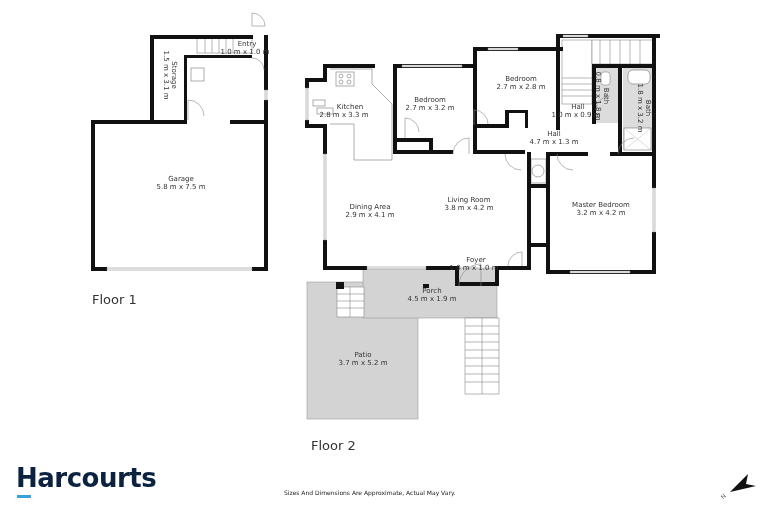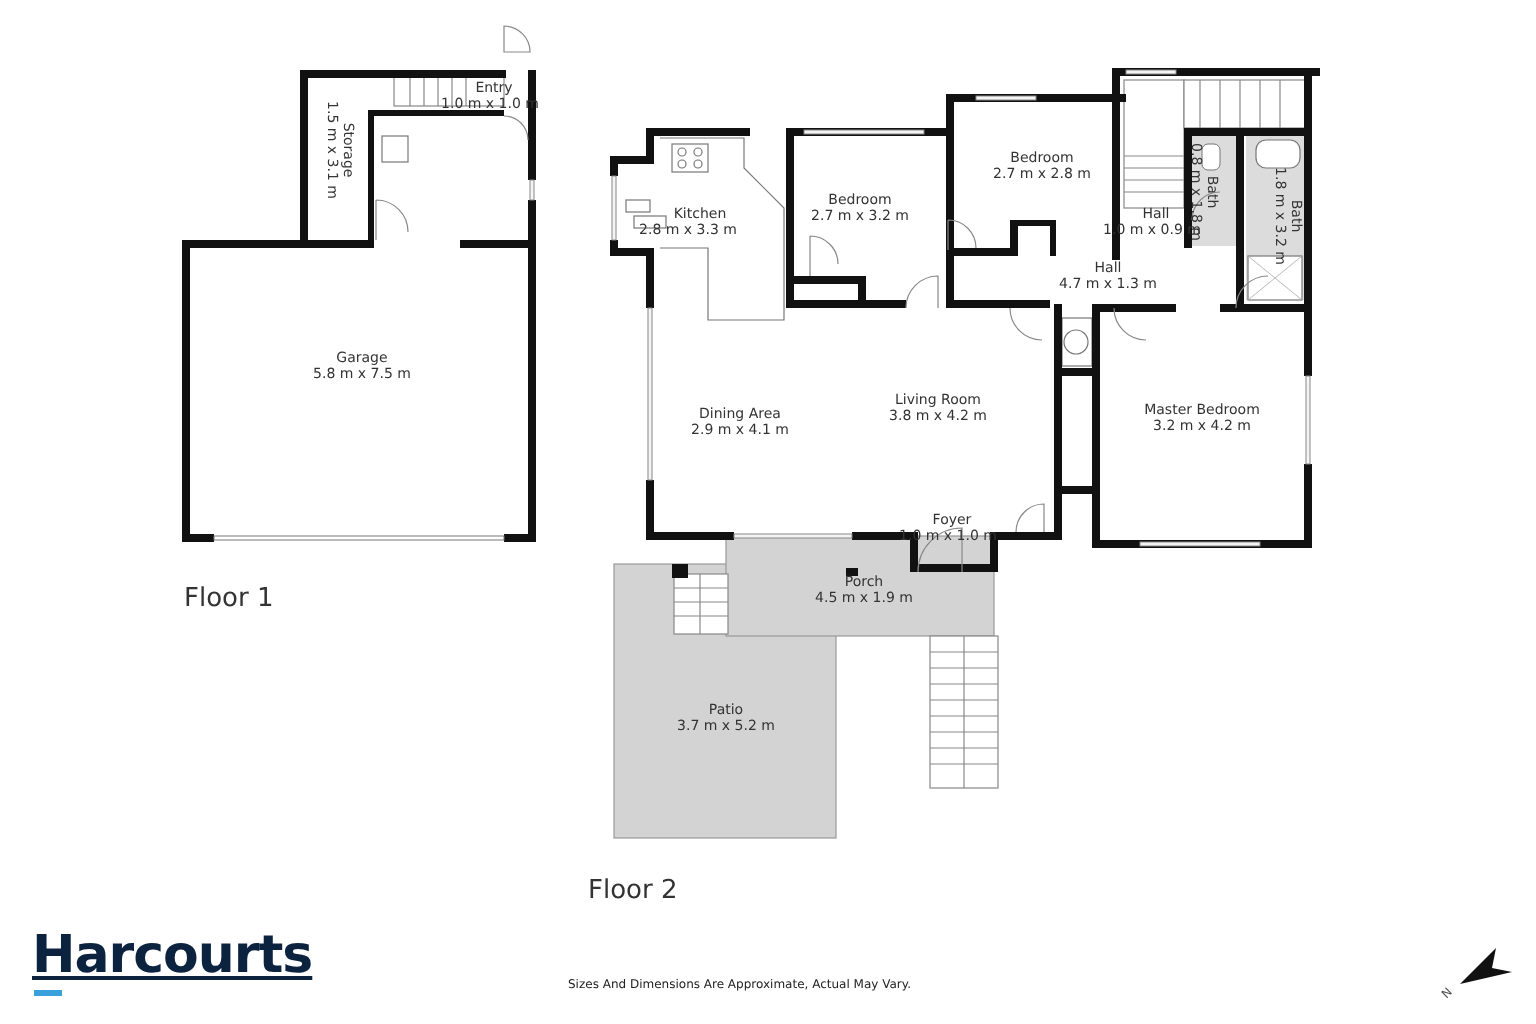--- a/index.html
+++ b/index.html
@@ -2,21 +2,21 @@
 <html><head>
 <meta charset="utf-8">
 <style>
   html, body { margin: 0; padding: 0; background: #ffffff; }
   body { width: 768px; height: 512px; position: relative; overflow: hidden;
          font-family: "DejaVu Sans", sans-serif; color: #333; }
   #plan { position: absolute; left: 0; top: 0; }
   .room-label { font-family: "DejaVu Sans", sans-serif; font-size: 7px; fill: #333; text-anchor: middle; }
   .floor-label { position: absolute; font-size: 13px; color: #333; font-family: "DejaVu Sans", sans-serif; }
   .logo { position: absolute; left: 16px; top: 463px; font-family: "DejaVu Sans", sans-serif;
-          font-weight: bold; font-size: 26px; letter-spacing: -0.5px; text-decoration: underline; }
+          font-weight: bold; font-size: 26px; letter-spacing: -0.5px; }
   .logo-bar { position: absolute; left: 17px; top: 495px; width: 14px; height: 3px; }
   .disclaimer { position: absolute; left: 284px; top: 489px; font-size: 6px; color: #222;
                 font-family: "DejaVu Sans", sans-serif; }
   .compass { position: absolute; left: 718px; top: 470px; width: 40px; height: 30px; }
 </style>
 </head>
 <body>
 
 <svg id="plan" width="768" height="512" viewBox="0 0 768 512" xmlns="http://www.w3.org/2000/svg">
 
@@ -216,21 +216,21 @@
     <text class="room-label" x="370" y="209"><tspan x="370">Dining Area</tspan><tspan x="370" dy="8">2.9 m x 4.1 m</tspan></text>
     <text class="room-label" x="469" y="202"><tspan x="469">Living Room</tspan><tspan x="469" dy="8">3.8 m x 4.2 m</tspan></text>
     <text class="room-label" x="601" y="207"><tspan x="601">Master Bedroom</tspan><tspan x="601" dy="8">3.2 m x 4.2 m</tspan></text>
     <text class="room-label" x="476" y="262"><tspan x="476">Foyer</tspan><tspan x="474" dy="8">1.0 m x 1.0 m</tspan></text>
     <text class="room-label" x="432" y="293"><tspan x="432">Porch</tspan><tspan x="432" dy="8">4.5 m x 1.9 m</tspan></text>
     <text class="room-label" x="363" y="357"><tspan x="363">Patio</tspan><tspan x="363" dy="8">3.7 m x 5.2 m</tspan></text>
   </g>
 </svg>
 
 <div class="floor-label" style="left:92px; top:292px;">Floor 1</div>
-<div class="floor-label" style="left:294px; top:438px;">Floor 2</div>
+<div class="floor-label" style="left:311px; top:438px;">Floor 2</div>
 
 <div class="logo" style="color:#0c2340;">Harcourts</div>
 <div class="logo-bar" style="background:#3aa0dc;"></div>
 
 <div class="disclaimer">Sizes And Dimensions Are Approximate, Actual May Vary.</div>
 
 <svg class="compass" viewBox="0 0 40 30" xmlns="http://www.w3.org/2000/svg">
   <path d="M12 22 L30 4 L28 14 L38 16 Z" fill="#111"></path>
   <text x="3" y="28" font-size="6" font-family="DejaVu Sans, sans-serif" fill="#555" transform="rotate(-45 6 26)">N</text>
 </svg>

